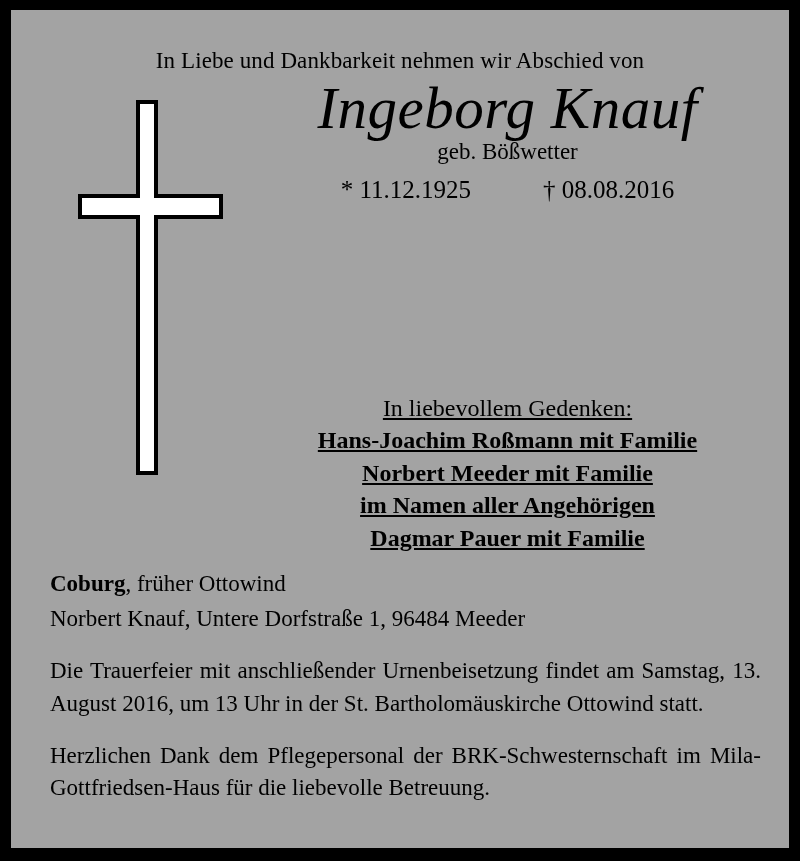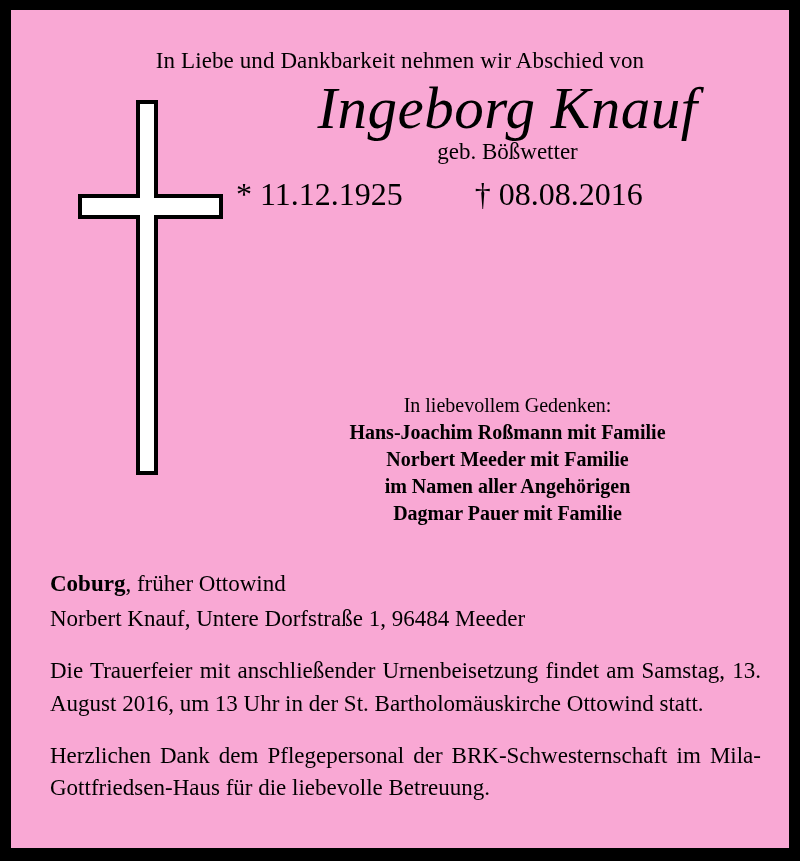--- a/index.html
+++ b/index.html
@@ -21,21 +21,21 @@
     box-sizing: border-box;
     width: 800px;
     height: 861px;
     background: #000000;
     padding: 10px 11px 13px 11px;
   }
   .notice-page {
     box-sizing: border-box;
     width: 100%;
     height: 100%;
-    background: #f9a8d4;
+    background: #a3a3a3;
     position: relative;
     overflow: hidden;
   }
 
   
   .salutation {
     text-align: center;
     font-size: 23px;
     line-height: 1.2;
     padding-top: 37px;
@@ -71,37 +71,39 @@
     letter-spacing: 0.5px;
     white-space: nowrap;
     margin-top: 4px;
     text-align: center;
   }
   .maiden-name {
     font-size: 23px;
     line-height: 1.2;
   }
   .life-dates {
-    font-size: 32px;
+    font-size: 25px;
     line-height: 1.2;
     margin-top: 10px;
     display: flex;
+    justify-content: center;
     gap: 72px;
   }
   .life-dates .date-item { white-space: nowrap; }
 
   
   .memorial {
     position: absolute;
     left: 225px;
     right: 10px;
     top: 317px;
     text-align: center;
-    font-size: 20px;
+    font-size: 24px;
     line-height: 1.36;
+    text-decoration: underline;
   }
   .memorial .intro { font-weight: normal; }
   .memorial .mourner { font-weight: bold; }
 
   
   .lower {
     position: absolute;
     left: 39px;
     right: 28px;
     top: 535px;

